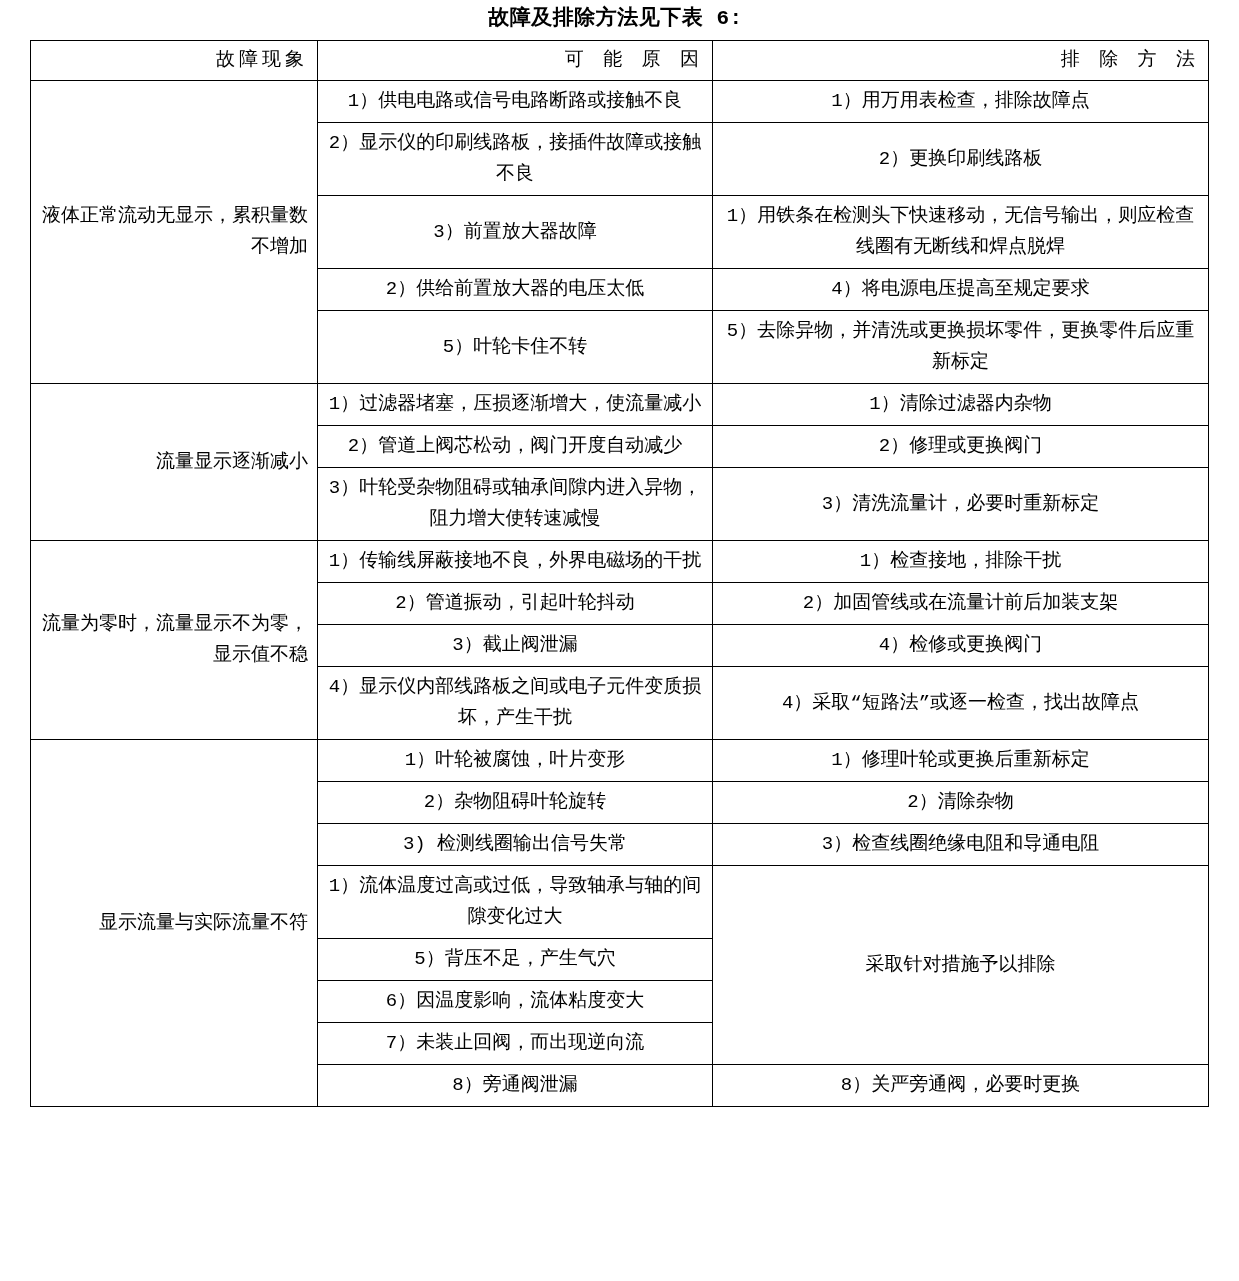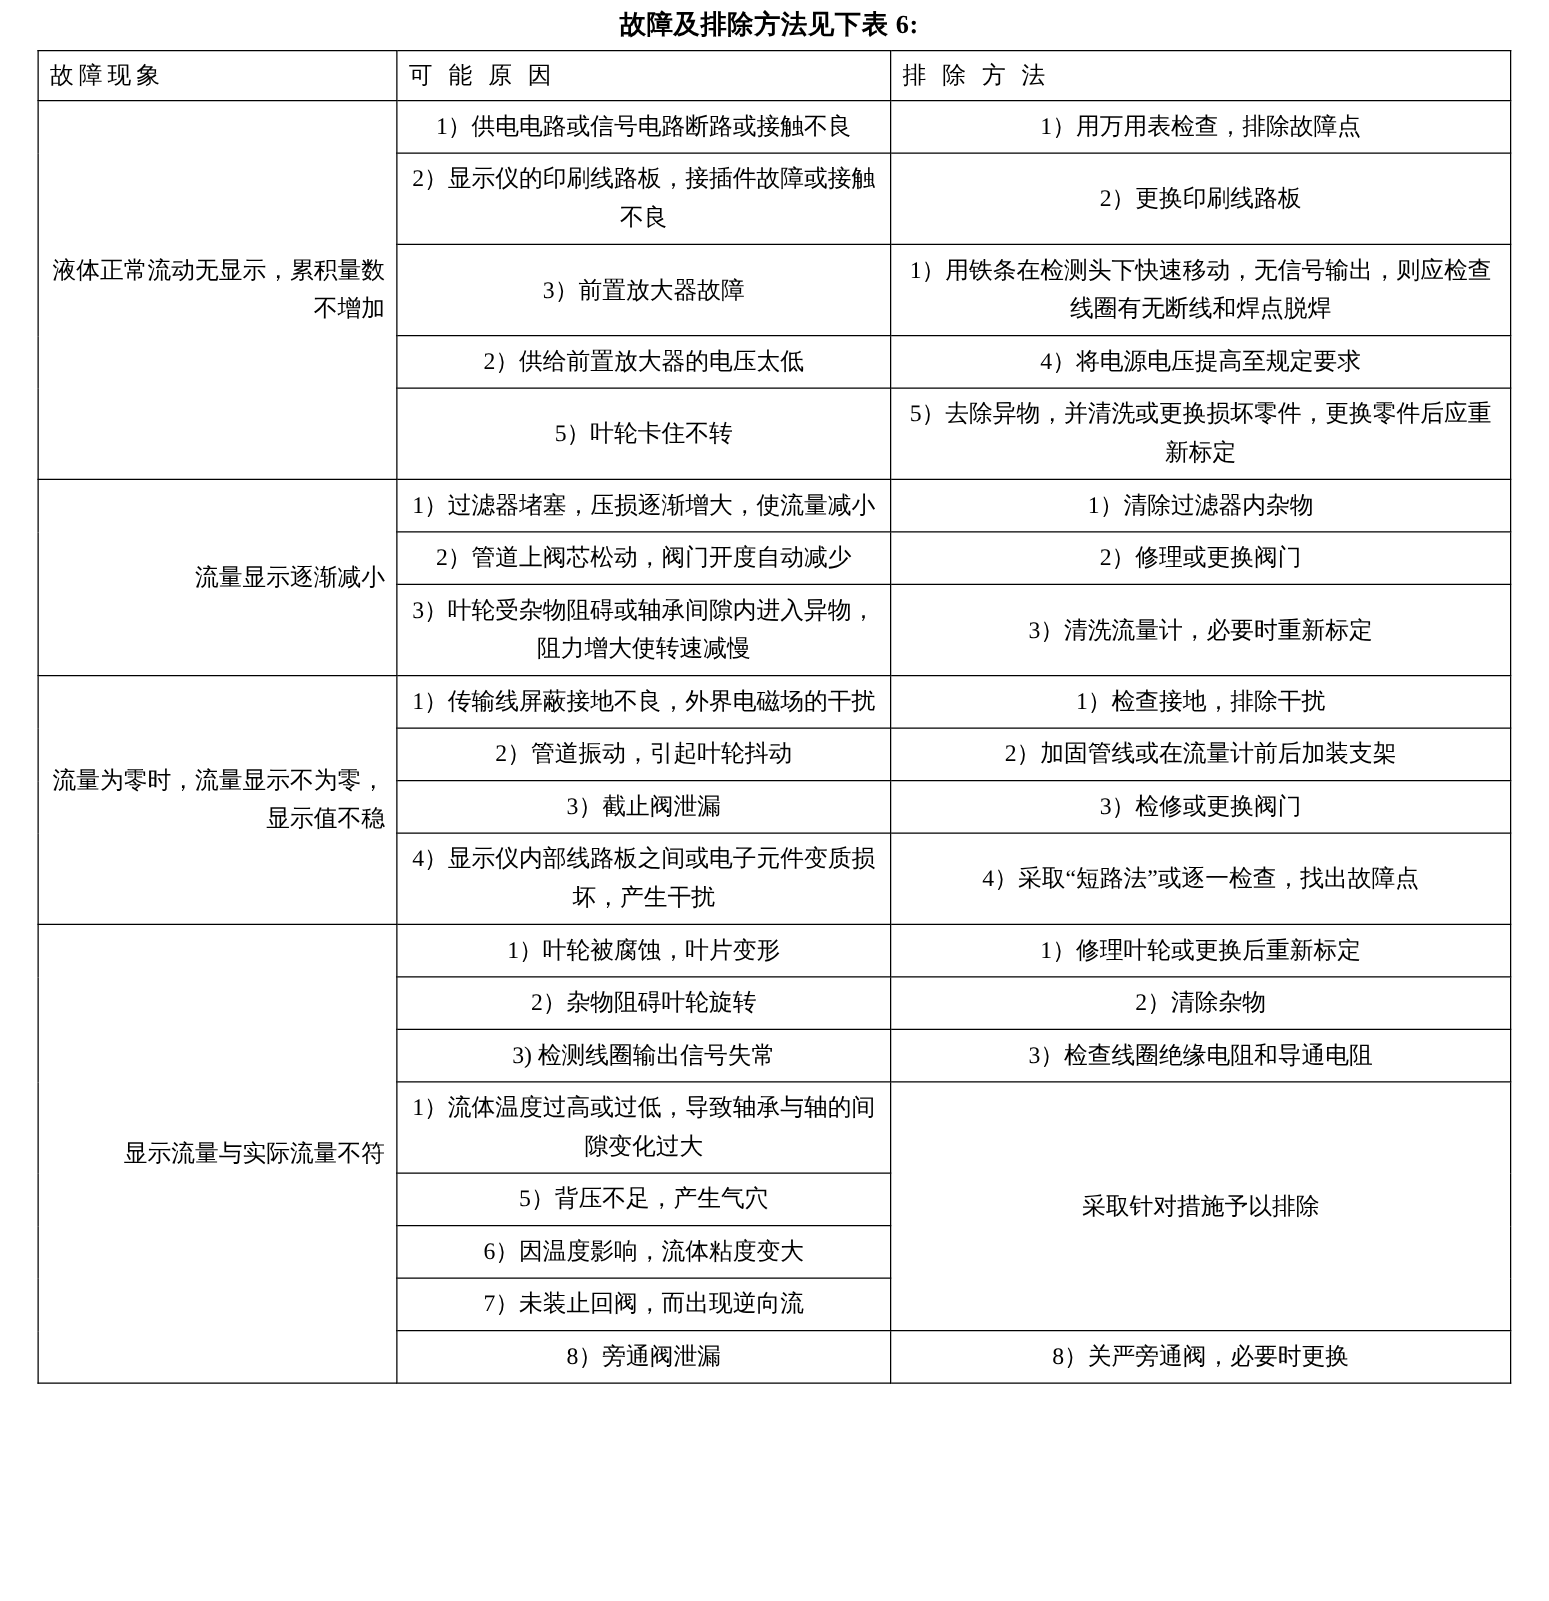--- a/index.html
+++ b/index.html
@@ -11,20 +11,21 @@
     width: 1239px;
     height: 1281px;
     font-family: "Liberation Serif", "DejaVu Serif", serif;
     color: #000000;
     overflow: hidden;
   }
   .page {
     width: 1239px;
     box-sizing: border-box;
     padding: 4px 38px 0 30px;
+    font-family: Liberation Mono, monospace;
   }
   .doc-title {
     text-align: center;
     font-size: 21px;
     font-weight: bold;
     line-height: 30px;
     margin: 0 0 6px 0;
     letter-spacing: 0.5px;
   }
   table.fault-table {
@@ -34,21 +35,21 @@
   }
   table.fault-table td, table.fault-table th {
     border: 1.5px solid #000000;
     vertical-align: middle;
     font-size: 19px;
     line-height: 31px;
     padding: 5px 9px 5px 9px;
     font-weight: normal;
   }
   table.fault-table th {
-    text-align: left;
+    text-align: right;
     letter-spacing: 4px;
     padding: 4px 9px;
   }
   col.c-sym { width: 287px; }
   col.c-cause { width: 395px; }
   col.c-fix { width: 496px; }
   .sym-cell {
     text-align: right;
     vertical-align: middle;
   }
@@ -122,21 +123,21 @@
         <td class="sym-cell" rowspan="4">流量为零时，流量显示不为零，显示值不稳</td>
         <td class="cause-cell">1）传输线屏蔽接地不良，外界电磁场的干扰</td>
         <td class="fix-cell fix-center">1）检查接地，排除干扰</td>
       </tr>
       <tr>
         <td class="cause-cell">2）管道振动，引起叶轮抖动</td>
         <td class="fix-cell">2）加固管线或在流量计前后加装支架</td>
       </tr>
       <tr>
         <td class="cause-cell">3）截止阀泄漏</td>
-        <td class="fix-cell">3）检修或更换阀门</td>
+        <td class="fix-cell">4）检修或更换阀门</td>
       </tr>
       <tr>
         <td class="cause-cell">4）显示仪内部线路板之间或电子元件变质损坏，产生干扰</td>
         <td class="fix-cell fix-center">4）采取“短路法”或逐一检查，找出故障点</td>
       </tr>
 
       <tr>
         <td class="sym-cell" rowspan="8">显示流量与实际流量不符</td>
         <td class="cause-cell">1）叶轮被腐蚀，叶片变形</td>
         <td class="fix-cell">1）修理叶轮或更换后重新标定</td>

